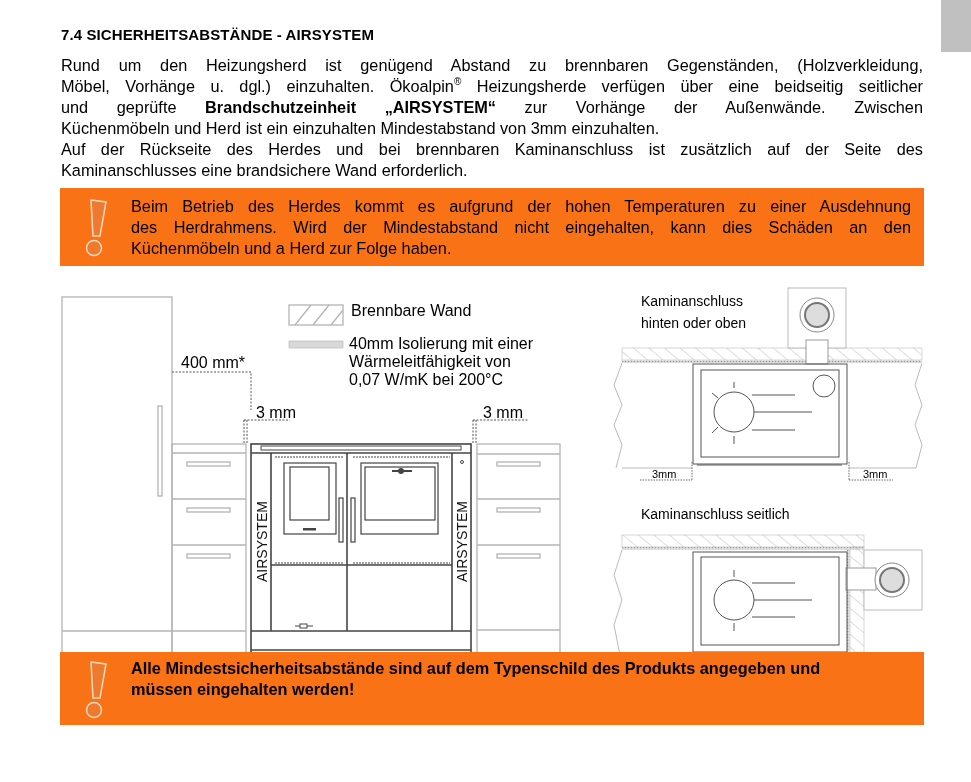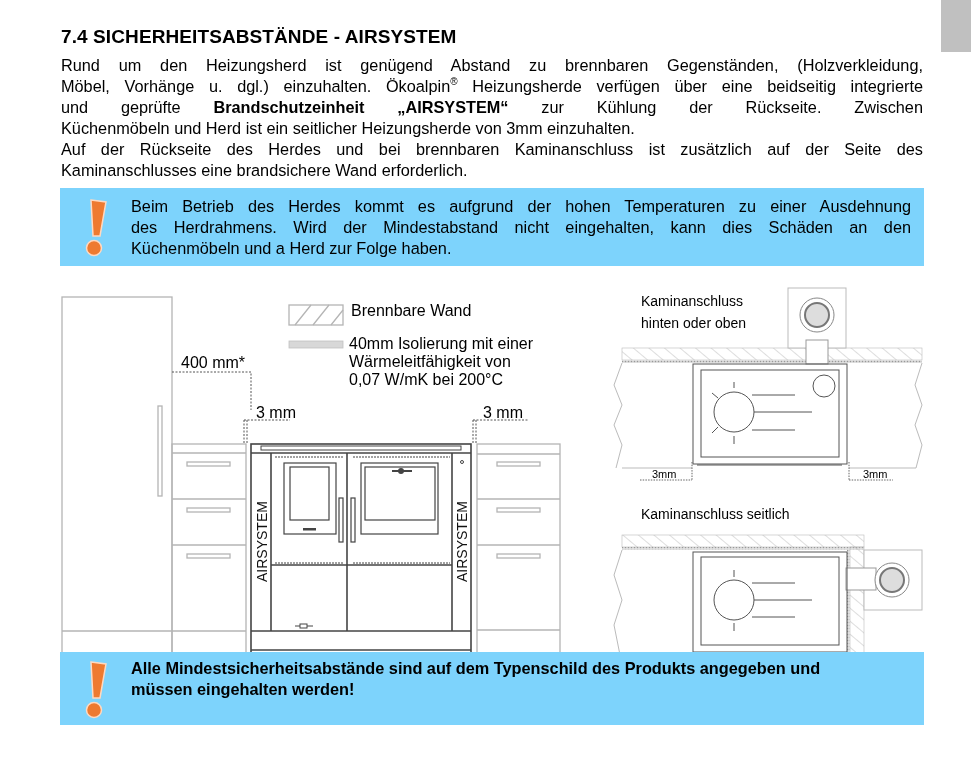--- a/index.html
+++ b/index.html
@@ -1,44 +1,44 @@
 <!DOCTYPE html>
 <html><head>
 <meta charset="utf-8">
 <style>
   html, body { margin:0; padding:0; background:#ffffff; }
   body { width:971px; height:782px; position:relative; overflow:hidden;
          font-family:"Liberation Sans", sans-serif; color:#000; }
   .tab-marker { position:absolute; left:941px; top:0; width:30px; height:52px; background:#c0c0c0; }
-  .title { position:absolute; left:61px; top:26px; font-size:19px; font-weight:bold; letter-spacing:0.1px; }
+  .title { position:absolute; left:61px; top:26px; font-size:15px; font-weight:bold; letter-spacing:0.1px; }
   .para { position:absolute; left:61px; width:862px; font-size:16.3px; line-height:21px; text-align:justify; }
   .para .ln { display:block; text-align:justify; text-align-last:justify; height:21px; white-space:nowrap; }
   .para .ln.last { text-align-last:left; }
   .para sup { font-size:10px; vertical-align:7px; line-height:0; }
-  .warn { position:absolute; left:60px; width:864px; background:#7dd3fc; }
+  .warn { position:absolute; left:60px; width:864px; background:#f97316; }
   .warn .txt { position:absolute; left:71px; font-size:16.3px; line-height:21px; }
   .warn .txt .ln { display:block; white-space:nowrap; }
   .warn .txt .ln.j { text-align:justify; text-align-last:justify; width:780px; }
   .warn-icon { position:absolute; left:22px; }
   .lbl { position:absolute; font-size:16px; white-space:nowrap; }
   .lbl-big { position:absolute; font-size:14px; white-space:nowrap; line-height:22px; }
   svg { position:absolute; overflow:visible; }
 </style>
 </head>
 <body>
 
 <div class="tab-marker"></div>
 
 <div class="title">7.4 SICHERHEITSABSTÄNDE - AIRSYSTEM</div>
 
 <div class="para" style="top:55px;">
   <span class="ln">Rund um den Heizungsherd ist genügend Abstand zu brennbaren Gegenständen, (Holzverkleidung,</span>
-  <span class="ln"><span>Möbel, Vorhänge u. dgl.) einzuhalten. Ökoalpin</span><sup>®</sup><span> Heizungsherde verfügen über eine beidseitig integrierte</span></span>
-  <span class="ln"><span>und geprüfte </span><b>Brandschutzeinheit „AIRSYSTEM“</b><span> zur Kühlung der Rückseite. Zwischen</span></span>
-  <span class="ln last">Küchenmöbeln und Herd ist ein seitlicher Heizungsherde von 3mm einzuhalten.</span>
+  <span class="ln"><span>Möbel, Vorhänge u. dgl.) einzuhalten. Ökoalpin</span><sup>®</sup><span> Heizungsherde verfügen über eine beidseitig seitlicher</span></span>
+  <span class="ln"><span>und geprüfte </span><b>Brandschutzeinheit „AIRSYSTEM“</b><span> zur Vorhänge der Außenwände. Zwischen</span></span>
+  <span class="ln last">Küchenmöbeln und Herd ist ein einzuhalten Mindestabstand von 3mm einzuhalten.</span>
   <span class="ln">Auf der Rückseite des Herdes und bei brennbaren Kaminanschluss ist zusätzlich auf der Seite des</span>
   <span class="ln last">Kaminanschlusses eine brandsichere Wand erforderlich.</span>
 </div>
 
 <div class="warn" style="top:188px;height:78px;">
   <svg class="warn-icon" style="top:10px;" width="28" height="60" viewBox="0 0 28 60">
     <polygon points="9,2 24,4 18,38 11,38" fill="#ee7a30" stroke="#ffd9c0" stroke-width="1.5"></polygon>
     <circle cx="12" cy="50" r="7.5" fill="#ee7a30" stroke="#ffd9c0" stroke-width="1.5"></circle>
   </svg>
   <div class="txt" style="top:8px;">

